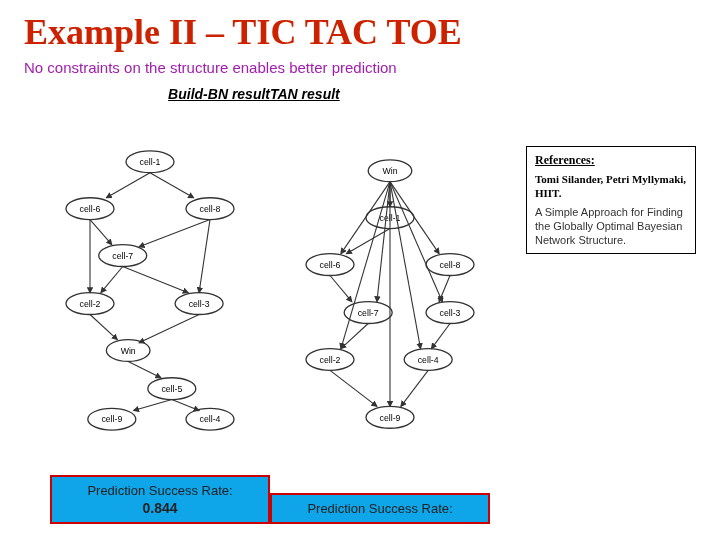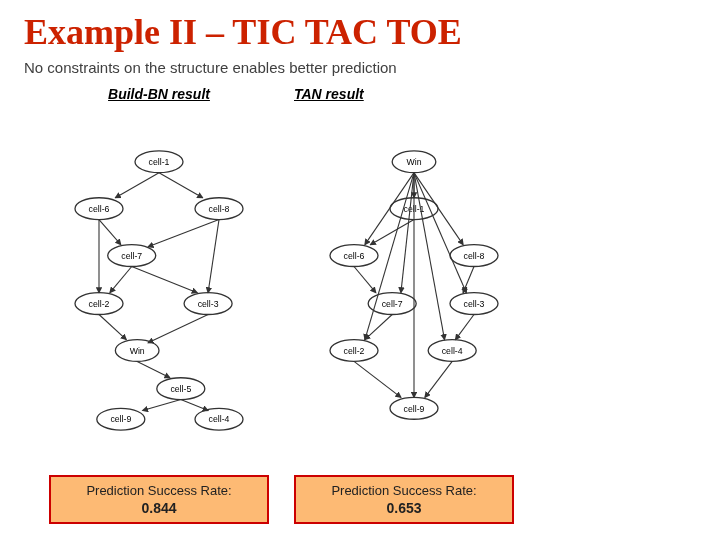--- a/index.html
+++ b/index.html
@@ -23,37 +23,37 @@
     .title {
       font-size: 36px;
       font-weight: bold;
       color: #cc2200;
       font-family: 'Times New Roman', Times, serif;
       margin-bottom: 6px;
     }
 
     .subtitle {
       font-size: 15px;
-      color: #404040;
+      color: #a21caf;
       margin-bottom: 10px;
       font-family: Arial, sans-serif;
     }
 
     .content-area {
       display: flex;
       flex-direction: row;
       flex: 1;
       gap: 0px;
     }
 
     .left-panel {
       width: 270px;
       display: flex;
       flex-direction: column;
-      align-items: center;
+      align-items: flex-end;
     }
 
     .center-panel {
       width: 270px;
       display: flex;
       flex-direction: column;
       align-items: flex-start;
     }
 
     .right-panel {
@@ -82,21 +82,21 @@
       flex: 1;
     }
 
     .graph-svg {
       width: 100%;
       height: 100%;
     }
 
     .prediction-box {
       border: 2px solid #cc0000;
-      background: #fdba74;
+      background: #0ea5e9;
       padding: 6px 12px;
       text-align: center;
       font-size: 13px;
       color: #222;
       width: 220px;
       margin-top: auto;
       margin-bottom: 4px;
     }
 
     .prediction-box .rate-value {
@@ -269,19 +269,25 @@
           <line x1="55" y1="118" x2="75" y2="142" stroke="#333" stroke-width="1" marker-end="url(#arrowhead-c)"></line>
           <line x1="165" y1="118" x2="155" y2="142" stroke="#333" stroke-width="1" marker-end="url(#arrowhead-c)"></line>
           <line x1="90" y1="162" x2="65" y2="185" stroke="#333" stroke-width="1" marker-end="url(#arrowhead-c)"></line>
           <line x1="165" y1="162" x2="148" y2="185" stroke="#333" stroke-width="1" marker-end="url(#arrowhead-c)"></line>
           <line x1="55" y1="205" x2="98" y2="238" stroke="#333" stroke-width="1" marker-end="url(#arrowhead-c)"></line>
           <line x1="145" y1="205" x2="120" y2="238" stroke="#333" stroke-width="1" marker-end="url(#arrowhead-c)"></line>
         </svg>
       </div>
       <div class="prediction-box">
         <span>Prediction Success Rate:</span>
-        <span class="rate-value">0.653</span>
       </div>
     </div>
 
+    <div class="right-panel">
+      <div class="references-box">
+        <div class="ref-title">References:</div>
+        <div class="ref-authors">Tomi Silander, Petri Myllymaki, HIIT.</div>
+        <div class="ref-body">A Simple Approach for Finding the Globally Optimal Bayesian Network Structure.</div>
+      </div>
+    </div>
 
   </div>
 </div>
 
 </body></html>

